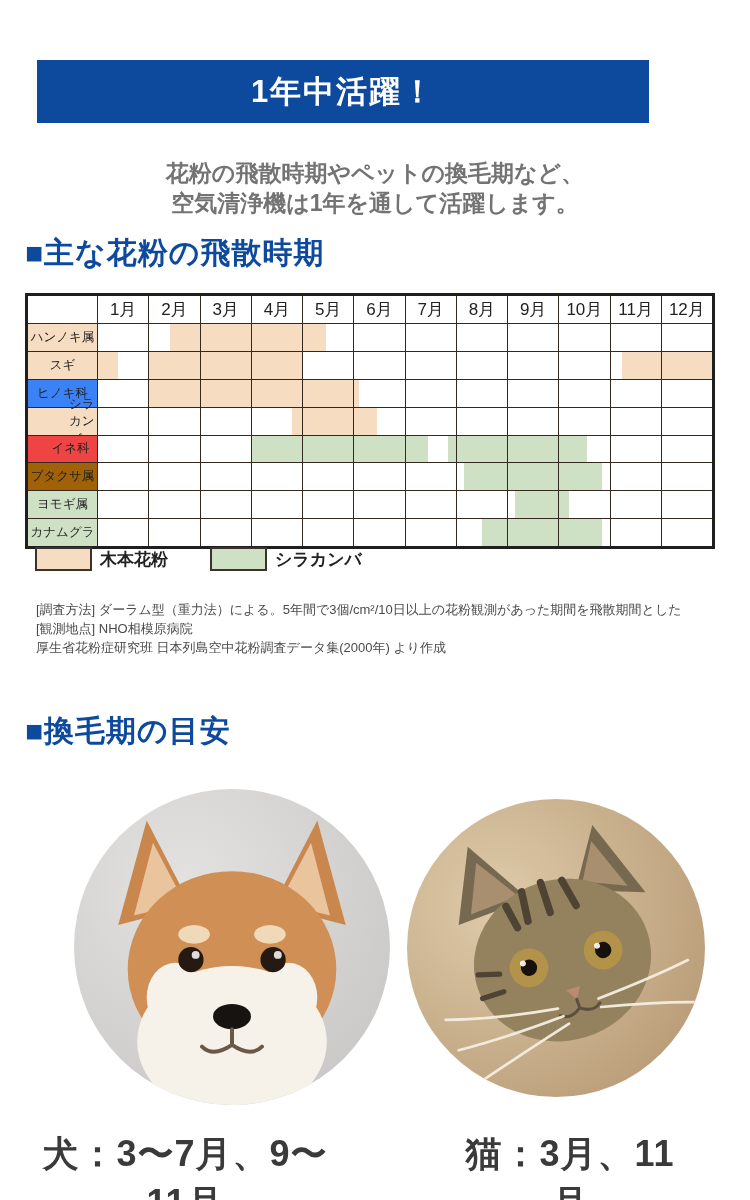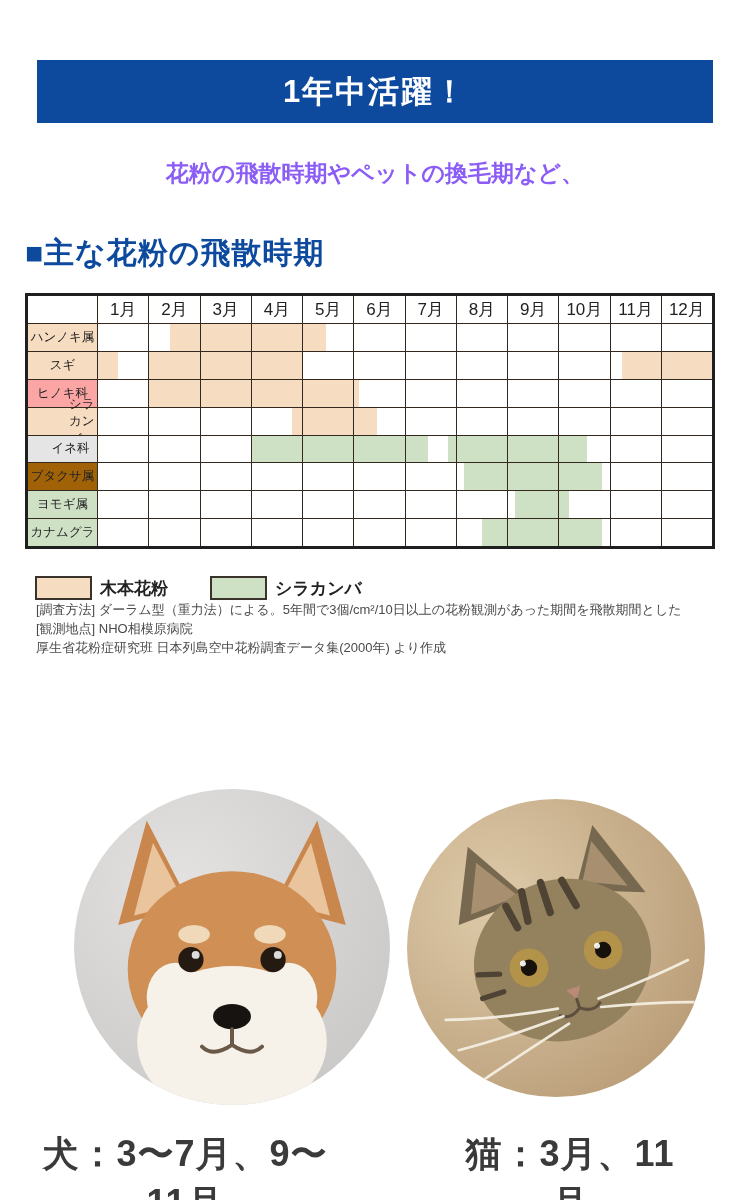--- a/index.html
+++ b/index.html
@@ -2,27 +2,27 @@
 <html style="--accent: #0d4a9e;"><head>
 <meta charset="utf-8">
 <style>
   :root { --accent:#0d4a9e; --line:#33291f; --outer:#1f1f1f; --ink:#333; }
   * { margin:0; padding:0; box-sizing:border-box; }
   html,body { background:#fff; }
   body { font-family:"Liberation Sans","DejaVu Sans",sans-serif; color:var(--ink); }
   .page { position:relative; width:750px; height:1200px; background:#fff; overflow:hidden; margin:0 auto; }
 
   
-  .banner { position:absolute; left:37px; top:60px; width:676px; height:63px;
+  .banner { position:absolute; left:37px; top:60px; width:612px; height:63px;
             background:var(--accent); display:flex; align-items:center; justify-content:center; }
   .banner span { color:#fff; font-size:31px; font-weight:bold; letter-spacing:2px; }
 
   
   .intro { position:absolute; left:0; top:158px; width:750px; text-align:center;
-           font-size:23px; font-weight:bold; line-height:30px; color:#8b5cf6; }
+           font-size:23px; font-weight:bold; line-height:30px; color:#737373; }
 
   
   .sec-heading { position:absolute; left:25px; font-size:30px; font-weight:bold;
                  color:var(--accent); letter-spacing:1px; }
   .sec-heading.h1 { top:233px; }
   .sec-heading.h2 { top:711px; }
 
   
   .ptable { position:absolute; left:25px; top:293px; width:690px; height:256px;
             border:3px solid var(--outer); display:flex; flex-direction:column; background:#fff; }
@@ -34,21 +34,21 @@
   .t-month { flex:1; border-right:1px solid var(--line); display:flex; align-items:center;
              justify-content:center; font-size:17px; color:#222; }
   .t-month:last-child { border-right:none; }
   .t-track { flex:1; position:relative; }
   .bar { position:absolute; top:0; bottom:0; z-index:1; }
   .gridoverlay { position:absolute; inset:0; display:flex; z-index:2; pointer-events:none; }
   .gridoverlay div { flex:1; border-right:1px solid var(--line); }
   .gridoverlay div:last-child { border-right:none; }
 
   
-  .legend { position:absolute; left:35px; top:576px; display:flex; align-items:center; }
+  .legend { position:absolute; left:35px; top:547px; display:flex; align-items:center; }
   .swatch { width:57px; height:24px; border:2px solid #3a332b; display:inline-block; }
   .legend .lab { font-size:17px; font-weight:600; color:#222; margin-left:8px; }
   .legend .grp2 { margin-left:42px; }
 
   
   .notes { position:absolute; left:36px; top:600px; width:728px; font-size:13px;
            line-height:19px; color:#4a4a4a; white-space:nowrap; }
 
   
   .photo { position:absolute; border-radius:50%; overflow:hidden; }
@@ -67,20 +67,21 @@
 <body>
 
 <div class="page">
 
   <div class="banner" style="background: rgb(13, 74, 158);">
     <span>1年中活躍！</span>
   </div>
 
   <div class="intro">
     <div>花粉の飛散時期やペットの換毛期など、</div>
+    <div>空気清浄機は1年を通して活躍します。</div>
   </div>
 
   <div class="sec-heading h1">■主な花粉の飛散時期</div>
 
   <div class="ptable">
     <div class="t-row t-header">
       <div class="t-label"></div>
       <div class="t-month">1月</div>
       <div class="t-month">2月</div>
       <div class="t-month">3月</div>
@@ -130,21 +131,21 @@
             <div></div>
             <div></div>
             <div></div>
             <div></div>
             <div></div>
             <div></div>
           </div>
         </div>
     </div>
     <div class="t-row">
-      <div class="t-label" style="background: #fca5a5;">ヒノキ科</div>
+      <div class="t-label" style="background: #3b82f6;">ヒノキ科</div>
       <div class="t-track">
           <div class="bar" style="left: 8.33333%; width: 34.1667%; background: rgb(246, 220, 193);"></div>
           <div class="gridoverlay">
             <div></div>
             <div></div>
             <div></div>
             <div></div>
             <div></div>
             <div></div>
             <div></div>
@@ -170,21 +171,21 @@
             <div></div>
             <div></div>
             <div></div>
             <div></div>
             <div></div>
             <div></div>
           </div>
         </div>
     </div>
     <div class="t-row">
-      <div class="t-label" style="background: #e5e5e5; padding-left: 16px;">イネ科</div>
+      <div class="t-label" style="background: #ef4444; padding-left: 16px;">イネ科</div>
       <div class="t-track">
           <div class="bar" style="left: 25%; width: 28.75%; background: rgb(207, 225, 197);"></div>
           <div class="bar" style="left: 57.0833%; width: 22.5%; background: rgb(207, 225, 197);"></div>
           <div class="gridoverlay">
             <div></div>
             <div></div>
             <div></div>
             <div></div>
             <div></div>
             <div></div>
@@ -265,20 +266,21 @@
     <span class="swatch grp2" id="sw-grass" style="background: rgb(207, 225, 197);"></span>
     <span class="lab">シラカンバ</span>
   </div>
 
   <div class="notes">
     <div>[調査方法] ダーラム型（重力法）による。5年間で3個/cm²/10日以上の花粉観測があった期間を飛散期間とした</div>
     <div>[観測地点] NHO相模原病院</div>
     <div>厚生省花粉症研究班 日本列島空中花粉調査データ集(2000年) より作成</div>
   </div>
 
+  <div class="sec-heading h2">■換毛期の目安</div>
 
   <div class="photo dog">
     <svg viewBox="0 0 200 200">
       <defs>
         <radialGradient id="gdogbg" cx="35%" cy="30%" r="90%">
           <stop offset="0%" stop-color="#e3e2e0"></stop>
           <stop offset="100%" stop-color="#c6c5c3"></stop>
         </radialGradient>
       </defs>
       <rect width="200" height="200" fill="url(#gdogbg)"></rect>

